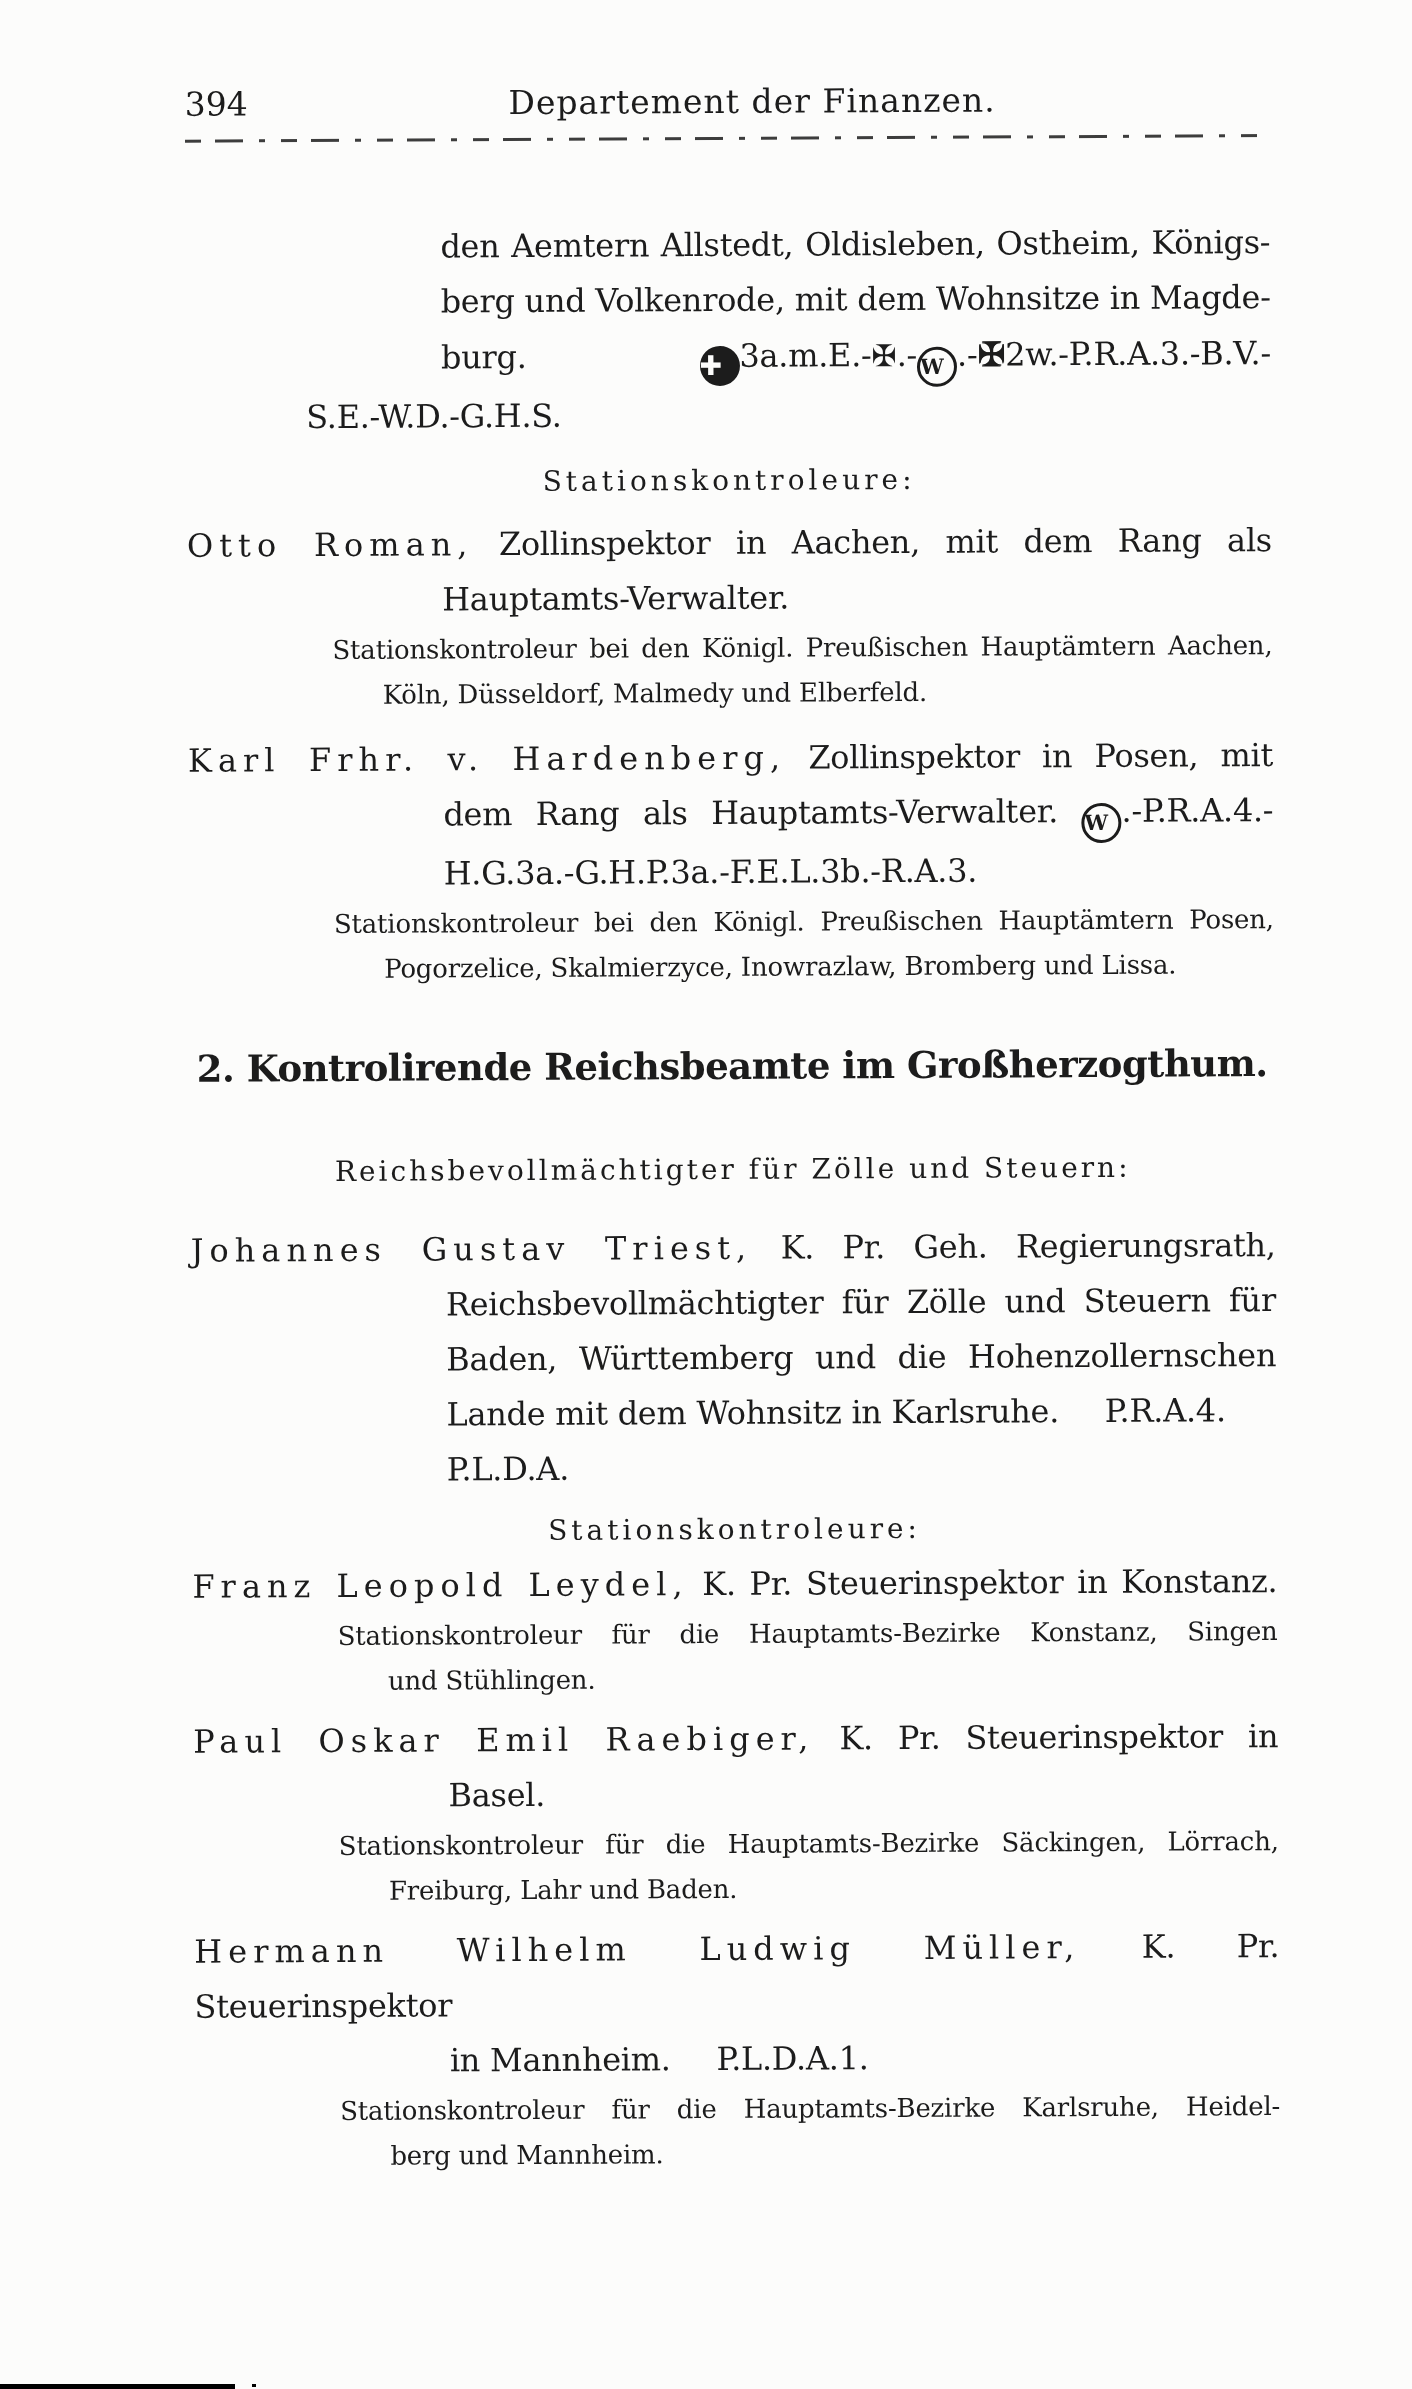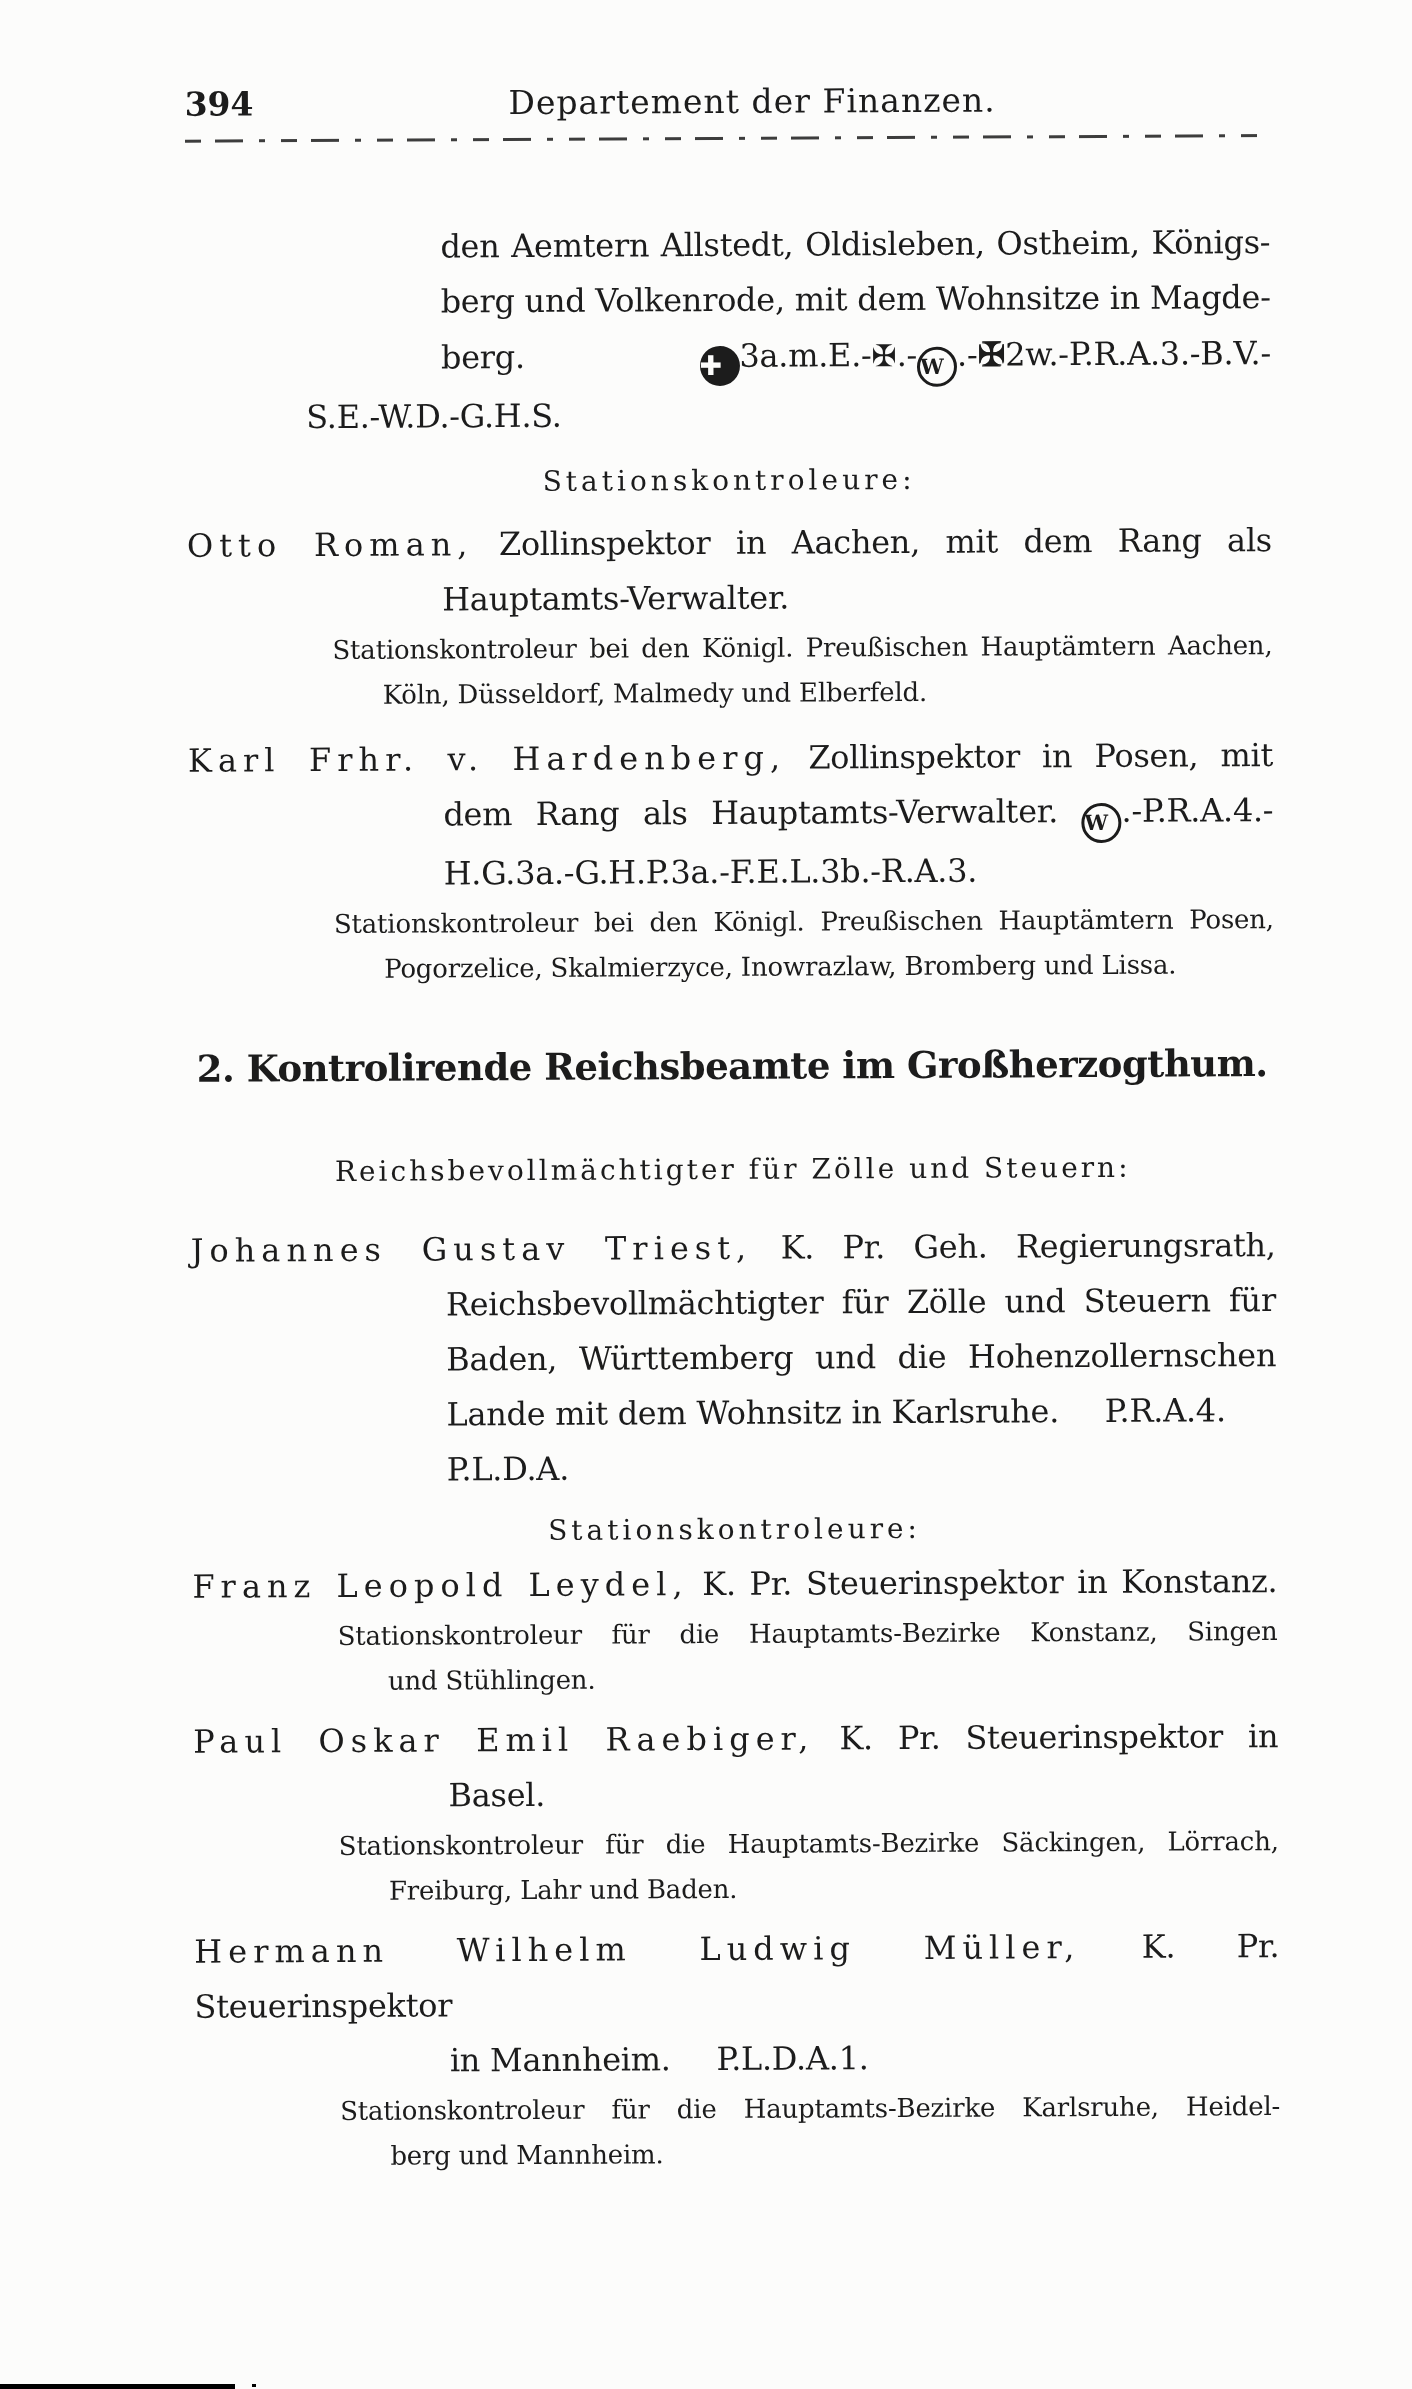--- a/index.html
+++ b/index.html
@@ -9,21 +9,21 @@
     font-family:"DejaVu Serif", serif;
   }
   .content{
     position:absolute;inset:0;
     padding:82px 142px 0 185px;
     transform:rotate(-0.3deg);
     transform-origin:50% 180px;
   }
   
   .hdr{position:relative;height:46px;}
-  .pagenum{font-size:33px;font-weight:bold;}
+  .pagenum{font-size:33px;}
   .hdrtitle{
     position:absolute;left:0;right:0;top:0;text-align:center;
     font-size:33px;transform:translateX(25px);letter-spacing:1px;
   }
   .rule{
     height:3px;margin-top:9px;opacity:.85;
     background:repeating-linear-gradient(90deg,
       #1b1b1b 0 16px, transparent 16px 30px,
       #1b1b1b 30px 58px, transparent 58px 74px,
       #1b1b1b 74px 80px, transparent 80px 96px);
@@ -84,21 +84,21 @@
   <div class="hdr">
     <span class="pagenum">394</span>
     <span class="hdrtitle">Departement der Finanzen.</span>
   </div>
   <div class="rule"></div>
 
   <div class="blk mt78">
     <div class="line ind full">den Aemtern Allstedt, Oldisleben, Ostheim, Königs-</div>
     <div class="line ind full">berg und Volkenrode, mit dem Wohnsitze in Magde-</div>
     <div class="line ind full">
-      <span>berg.</span>
+      <span>burg.</span>
       <span class="gap"></span>
       <span class="icon medal-round">✚</span><span>3a.m.E.-</span><span class="icon cross-sm">✠</span><span>.-</span><span class="order-w">W</span><span>.-</span><span class="icon cross-sm iron-cross">✠</span><span>2w.-P.R.A.3.-B.V.-</span>
     </div>
     <div class="line ind2">S.E.-W.D.-G.H.S.</div>
   </div>
 
   <div class="heading">Stationskontroleure:</div>
 
   <div class="blk mt8">
     <div class="line full">

